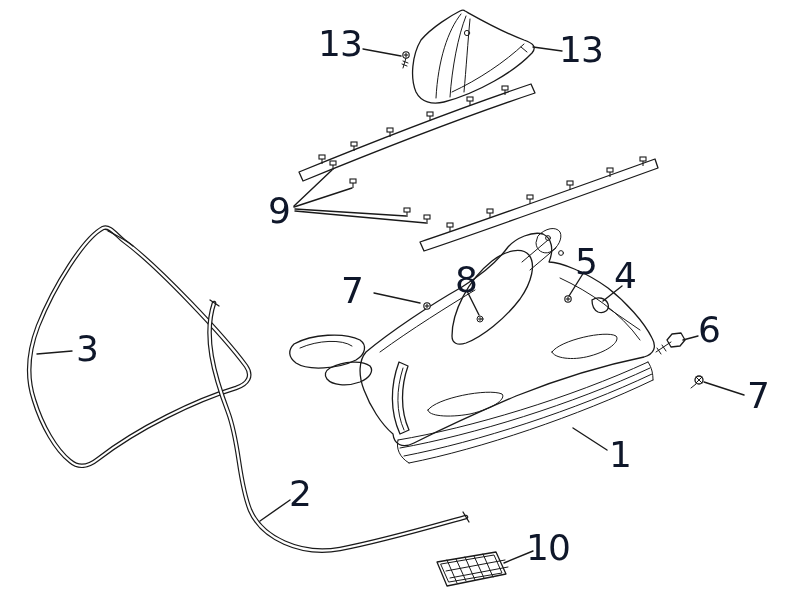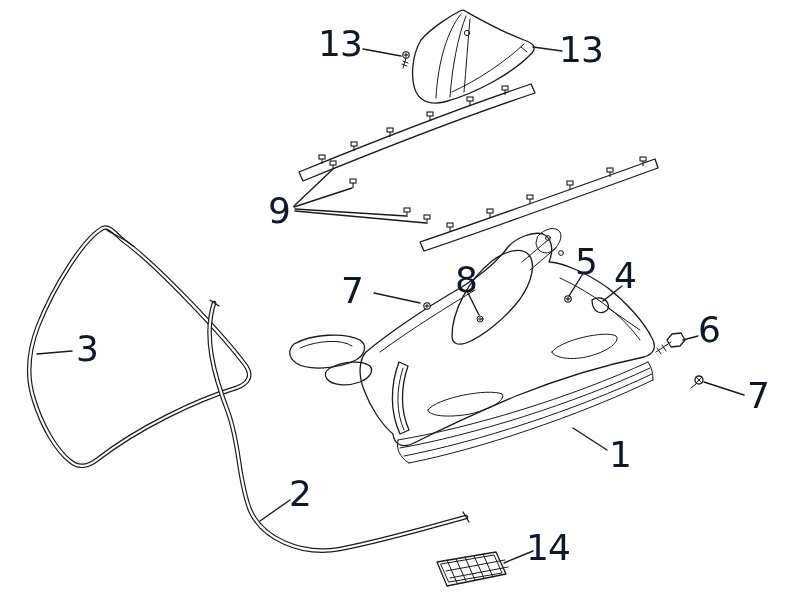--- a/index.html
+++ b/index.html
@@ -163,18 +163,18 @@
 
 <div class="num" style="left:620px;top:455px">1</div>
 <div class="num" style="left:300px;top:494px">2</div>
 <div class="num" style="left:87px;top:349px">3</div>
 <div class="num" style="left:625px;top:276px">4</div>
 <div class="num" style="left:586px;top:262px">5</div>
 <div class="num" style="left:709px;top:330px">6</div>
 <div class="num" style="left:758px;top:396px">7</div>
 <div class="num" style="left:466px;top:280px">8</div>
 <div class="num" style="left:279px;top:211px">9</div>
-<div class="num" style="left:548px;top:548px">14</div>
+<div class="num" style="left:548px;top:548px">10</div>
 <div class="num" style="left:581px;top:50px">13</div>
 <div class="num" style="left:352px;top:291px">7</div>
 <div class="num" style="left:340px;top:44px">13</div>
 
 </div>
 
 </body></html>

